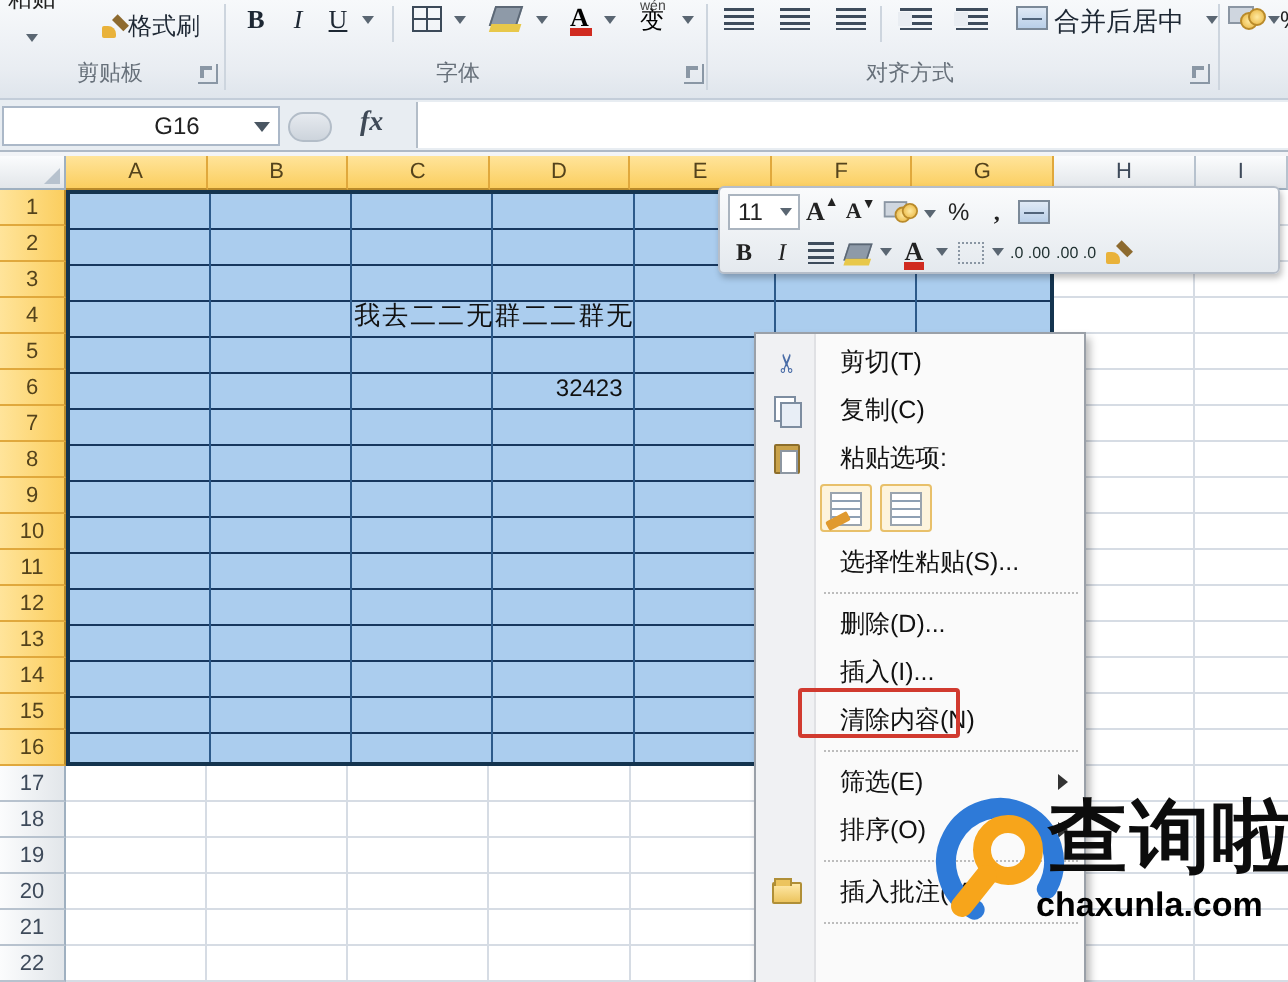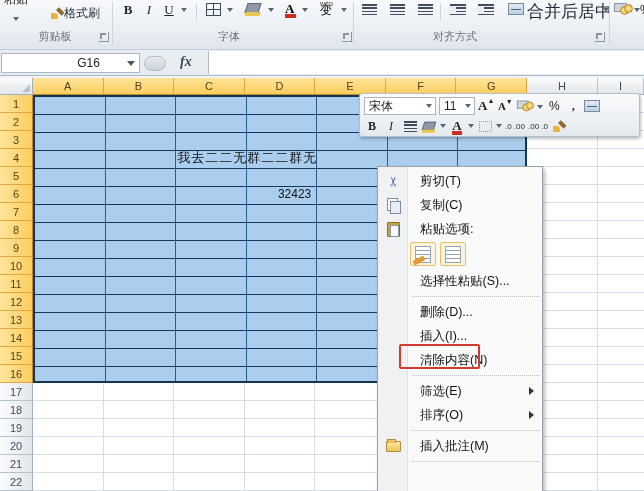--- a/index.html
+++ b/index.html
@@ -155,21 +155,21 @@
     <div class="lines" style="position:absolute; left:390px; top:4px;"></div>
     <div class="lines" style="position:absolute; left:418px; top:4px;"></div>
     <div class="vsep" style="left:440px; top:3px; bottom:28px;"></div>
     <div class="indent-ic" style="position:absolute; left:450px; top:4px;">
         <span class="arr" style="border-right:4px solid #3e4c5c;"></span>
       </div>
     <div class="indent-ic" style="position:absolute; left:478px; top:4px;">
         <span class="arr" style="border-left:4px solid #3e4c5c;"></span>
       </div>
     <div class="merge-ic" style="position:absolute; left:508px; top:3px;"></div>
-    <div class="rbtn" style="left:527px; top:2px; font-size:17px;">合并后居中</div>
+    <div class="rbtn" style="left:527px; top:2px; font-size:13px;">合并后居中</div>
     <div class="caret" style="left:603px; top:8px;"></div>
     <div class="grp-label" style="left:422px; width:66px;">对齐方式</div>
     <div class="launcher" style="left:595px; top:32px;"></div>
     <div class="vsep" style="left:609px;"></div>
 
     <div class="coins" style="position:absolute; left:614px; top:2px;">
         <span class="bill"></span>
         <span class="c1"></span>
         <span class="c2"></span>
       </div>
@@ -228,24 +228,20 @@
         <div class="rh uns">22</div>
       </div>
     <div id="celltexts">
         <div class="celltext" style="top: 71px; left: 177.14px; letter-spacing: 1px;">我去二二无群二二群无</div>
         <div class="celltext" style="top: 107px; left: 244.71px; width: 66.57px; text-align: right; font-size: 12px;">32423</div>
       </div>
   </div>
 
   <div class="minibar">
     <div class="mb-row" style="top:2px;">
-      <div class="mb-combo" style="width:72px;">
-        <span>宋体</span>
-          <span class="caret2"></span>
-      </div>
       <div class="mb-combo" style="width:36px;">
         <span>11</span>
           <span class="caret2"></span>
       </div>
       <div class="mb-btn b" style="font-size:13px;">
           <span>A</span>
           <span style="font-size:7px; position:relative; top:-5px;">▲</span>
         </div>
       <div class="mb-btn b" style="font-size:11px;">
           <span>A</span>
@@ -354,14 +350,23 @@
             <span class="ic-folder"></span>
           </span>
           <span class="mi-label">插入批注(M)</span>
         </div>
         <div class="msep"></div>
         <div class="mitem"></div>
       </div>
   </div>
   <div class="redbox"></div>
 
+  <div class="wmark">
+    <svg width="70" height="72" viewBox="0 0 70 72">
+      <circle cx="34" cy="36" r="27" fill="none" stroke="#2e7ad8" stroke-width="10" stroke-dasharray="128 42" stroke-linecap="round" transform="rotate(118 34 36)"></circle>
+      <circle cx="38" cy="30" r="13" fill="none" stroke="#f7a51b" stroke-width="9"></circle>
+      <line x1="27" y1="43" x2="15" y2="58" stroke="#f7a51b" stroke-width="11" stroke-linecap="round"></line>
+    </svg>
+    <div class="wm-title">查询啦</div>
+    <div class="wm-url">chaxunla.com</div>
+  </div>
 
 </div>
 
 </body></html>

